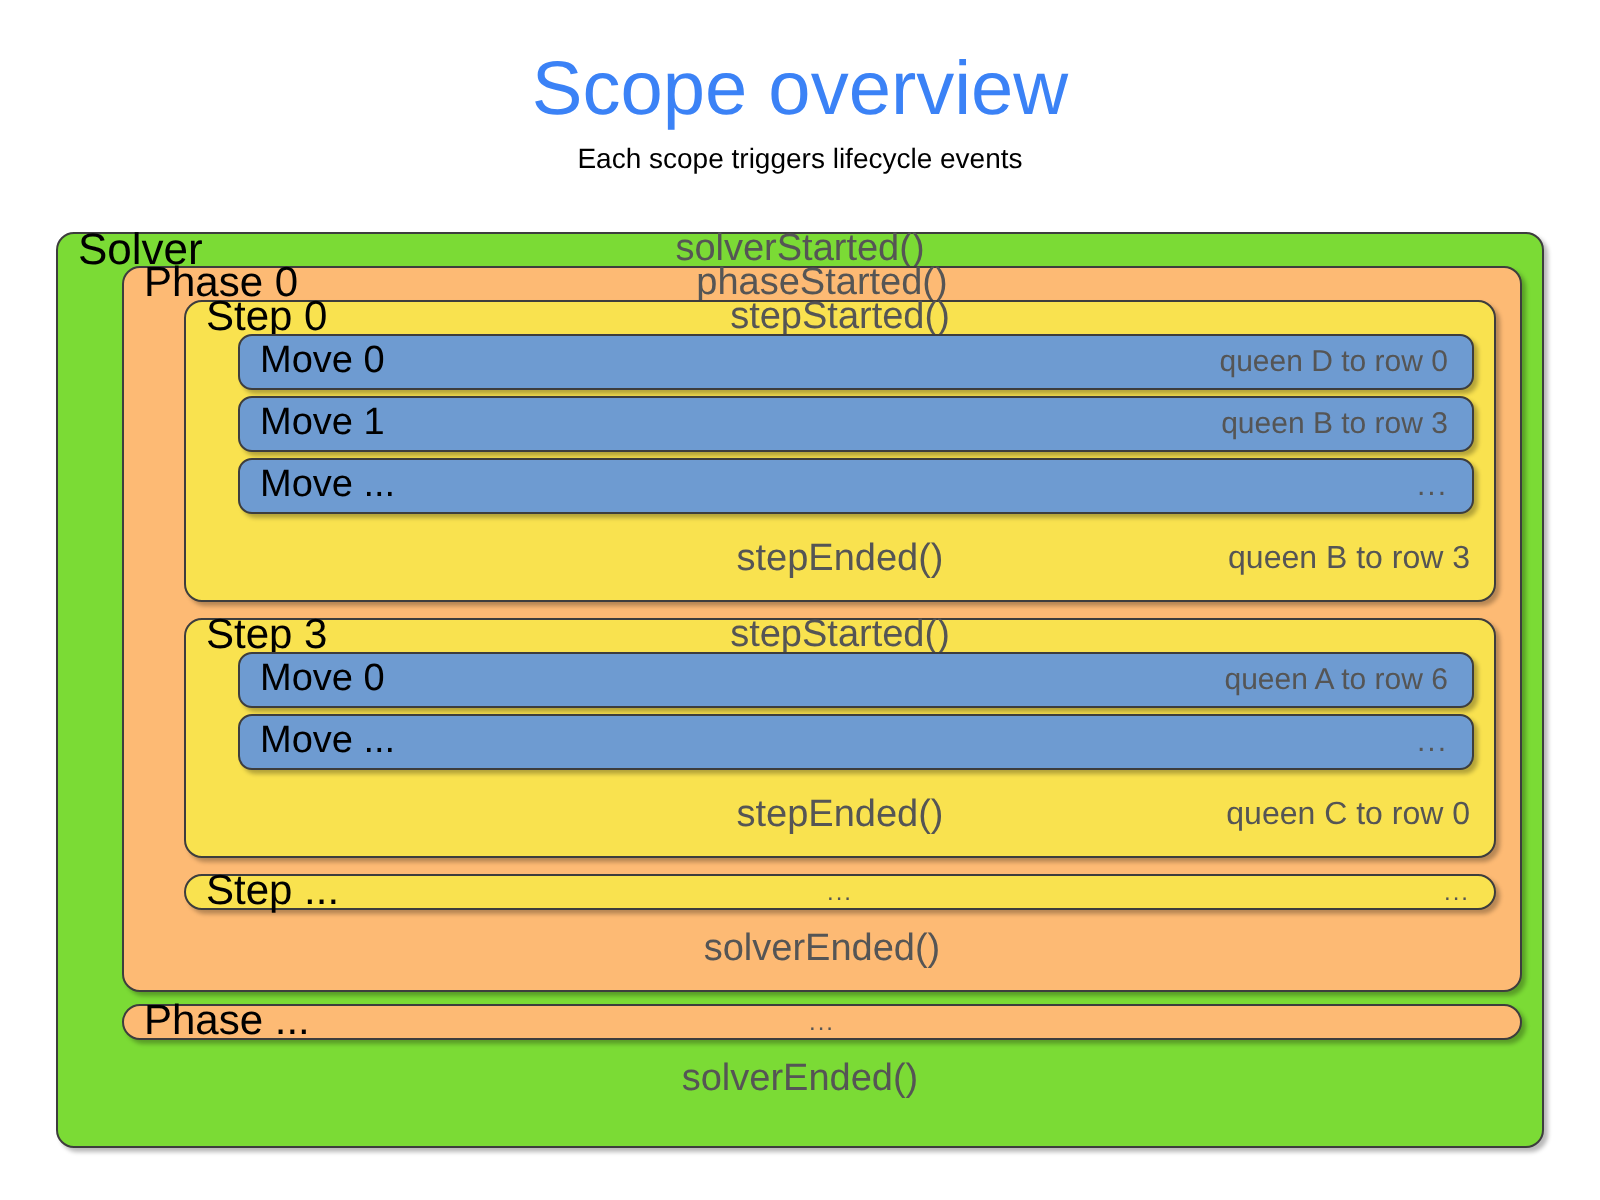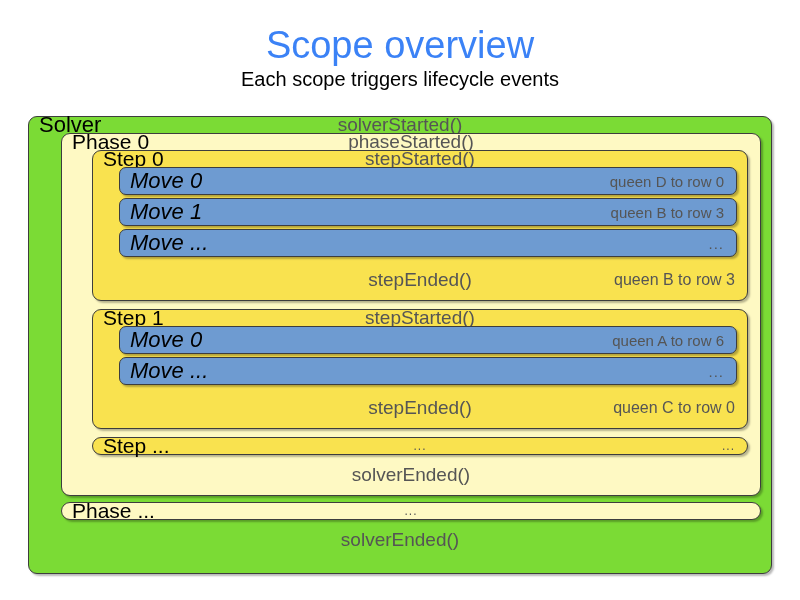--- a/index.html
+++ b/index.html
@@ -26,21 +26,21 @@
     padding-top: 22px;
   }
   .title {
     font-size: 38px;
     color: #3b82f6;
     line-height: 46px;
     font-weight: normal;
     margin: 0;
   }
   .subtitle {
-    font-size: 20px;
+    font-size: 14px;
     color: #000000;
     line-height: 18px;
     margin: 2px 0 0 0;
     font-weight: normal;
   }
 
   
   .scope {
     position: relative;
     box-sizing: border-box;
@@ -99,21 +99,21 @@
     top: 116px;
     width: 744px;
     height: 458px;
     background: #7bdb35;
     padding: 0;
   }
   .solver > .scope-header .lbl-left { font-size: 22px; }
 
   
   .phase {
-    background: #fef9c3;
+    background: #fdba74;
     margin: 0 10px 0 32px;
   }
   .phase0 { margin-top: 0; }
   .phase-ellipsis { margin-top: 6px; }
 
   
   .step {
     background: #f9e24f;
     margin: 0 12px 0 30px;
   }
@@ -127,21 +127,21 @@
   .move {
     position: relative;
     box-sizing: border-box;
     height: 28px;
     background: #6e9bd1;
     border: 1px solid #3d3d3d;
     border-radius: 7px;
     box-shadow: 2px 2px 2px rgba(0,0,0,0.28);
     margin-bottom: 3px;
   }
-  .move .lbl-left { font-size: 22px; font-style: italic; }
+  .move .lbl-left { font-size: 19px; }
   .move .lbl-right { font-size: 15px; }
 </style>
 </head>
 <body>
 
 <div class="page">
 
   <div class="heading">
     <h1 class="title">Scope overview</h1>
     <p class="subtitle">Each scope triggers lifecycle events</p>
@@ -183,21 +183,21 @@
         </div>
 
         <div class="scope-footer">
           <span class="lbl-center">stepEnded()</span>
           <span class="lbl-right">queen B to row 3</span>
         </div>
       </div>
 
       <div class="scope step">
         <div class="scope-header">
-          <span class="lbl-left">Step 1</span>
+          <span class="lbl-left">Step 3</span>
           <span class="lbl-center">stepStarted()</span>
         </div>
 
         <div class="moves">
           <div class="move">
             <span class="lbl-left">Move 0</span>
             <span class="lbl-right">queen A to row 6</span>
           </div>
           <div class="move">
             <span class="lbl-left">Move ...</span>

